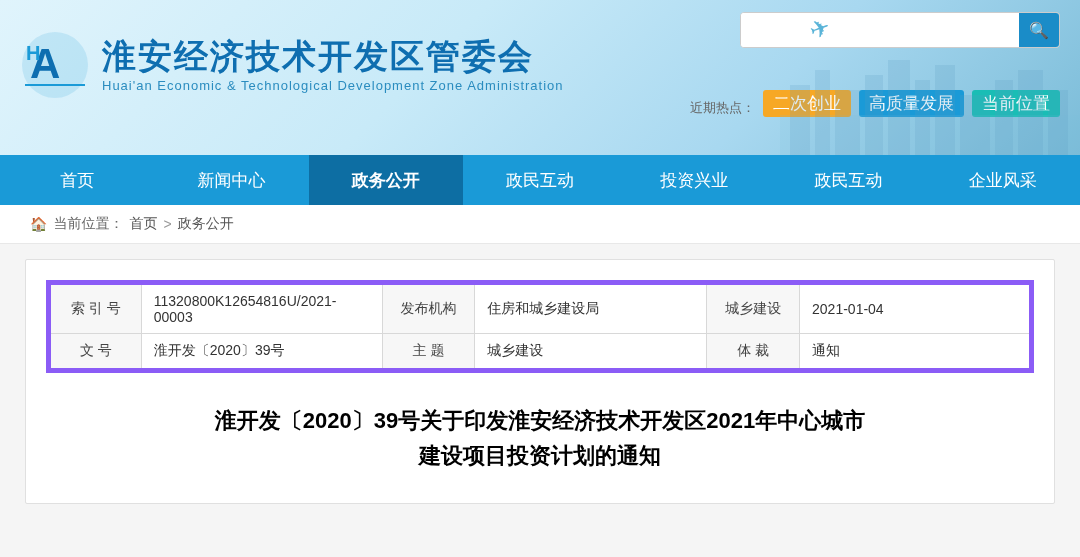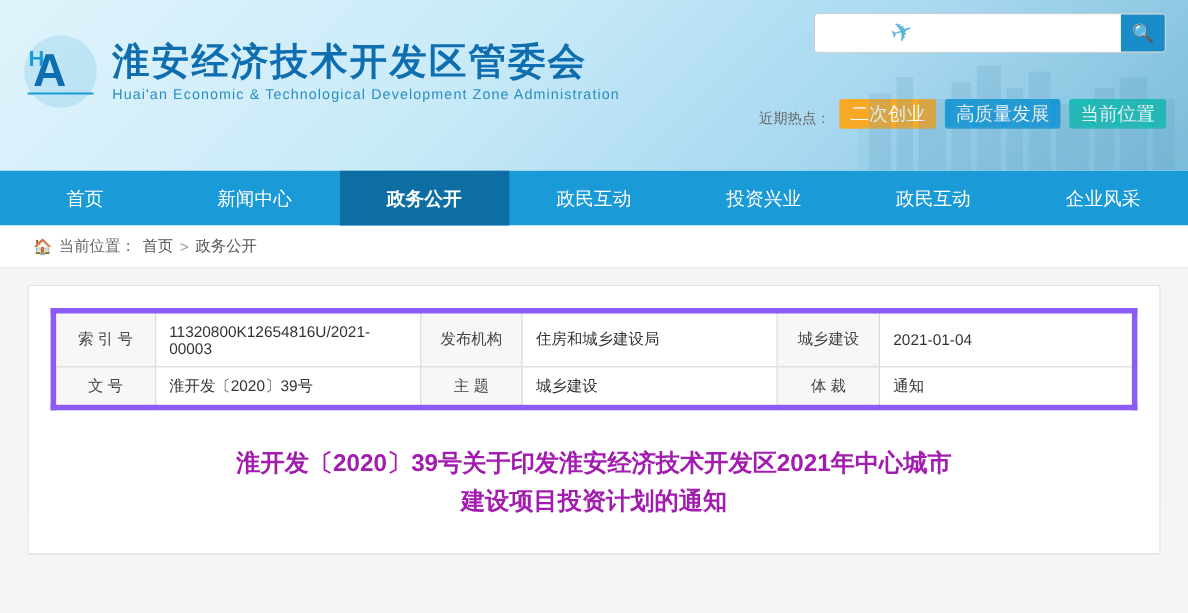--- a/index.html
+++ b/index.html
@@ -226,21 +226,21 @@
 
     
     .doc-title-section {
       text-align: center;
       margin-top: 15px;
       padding: 10px 40px;
     }
     .doc-title {
       font-size: 22px;
       font-weight: bold;
-      color: #a21caf;
+      color: #000000;
       line-height: 1.6;
     }
   </style>
 </head>
 <body>
 
 <div class="header">
   <div class="header-inner">
     <div class="logo-area">
 

